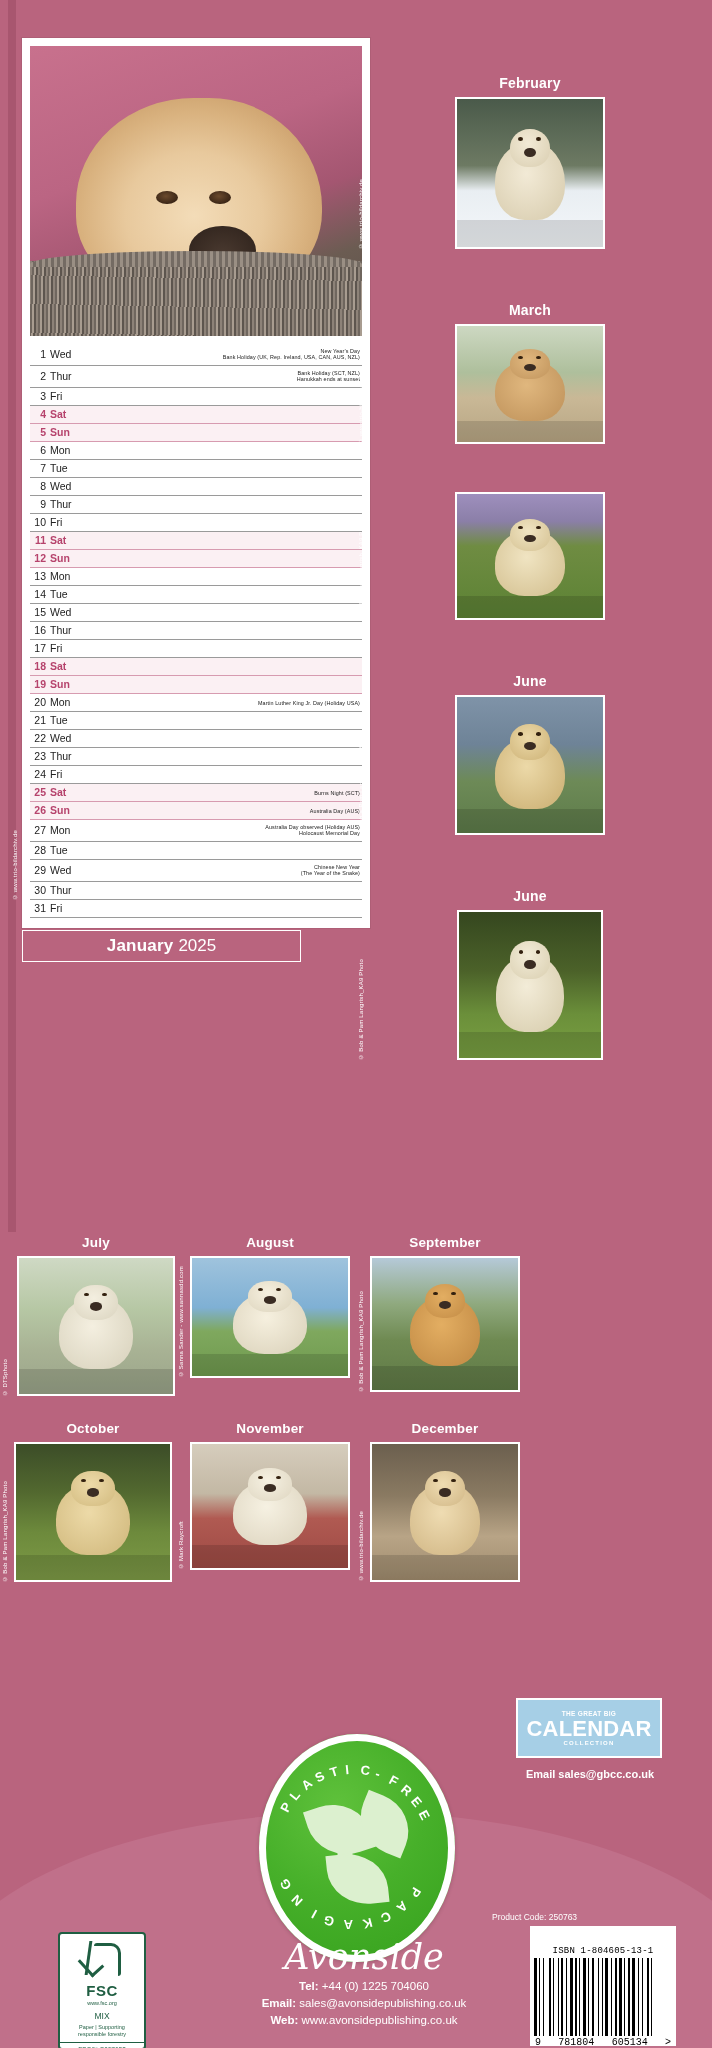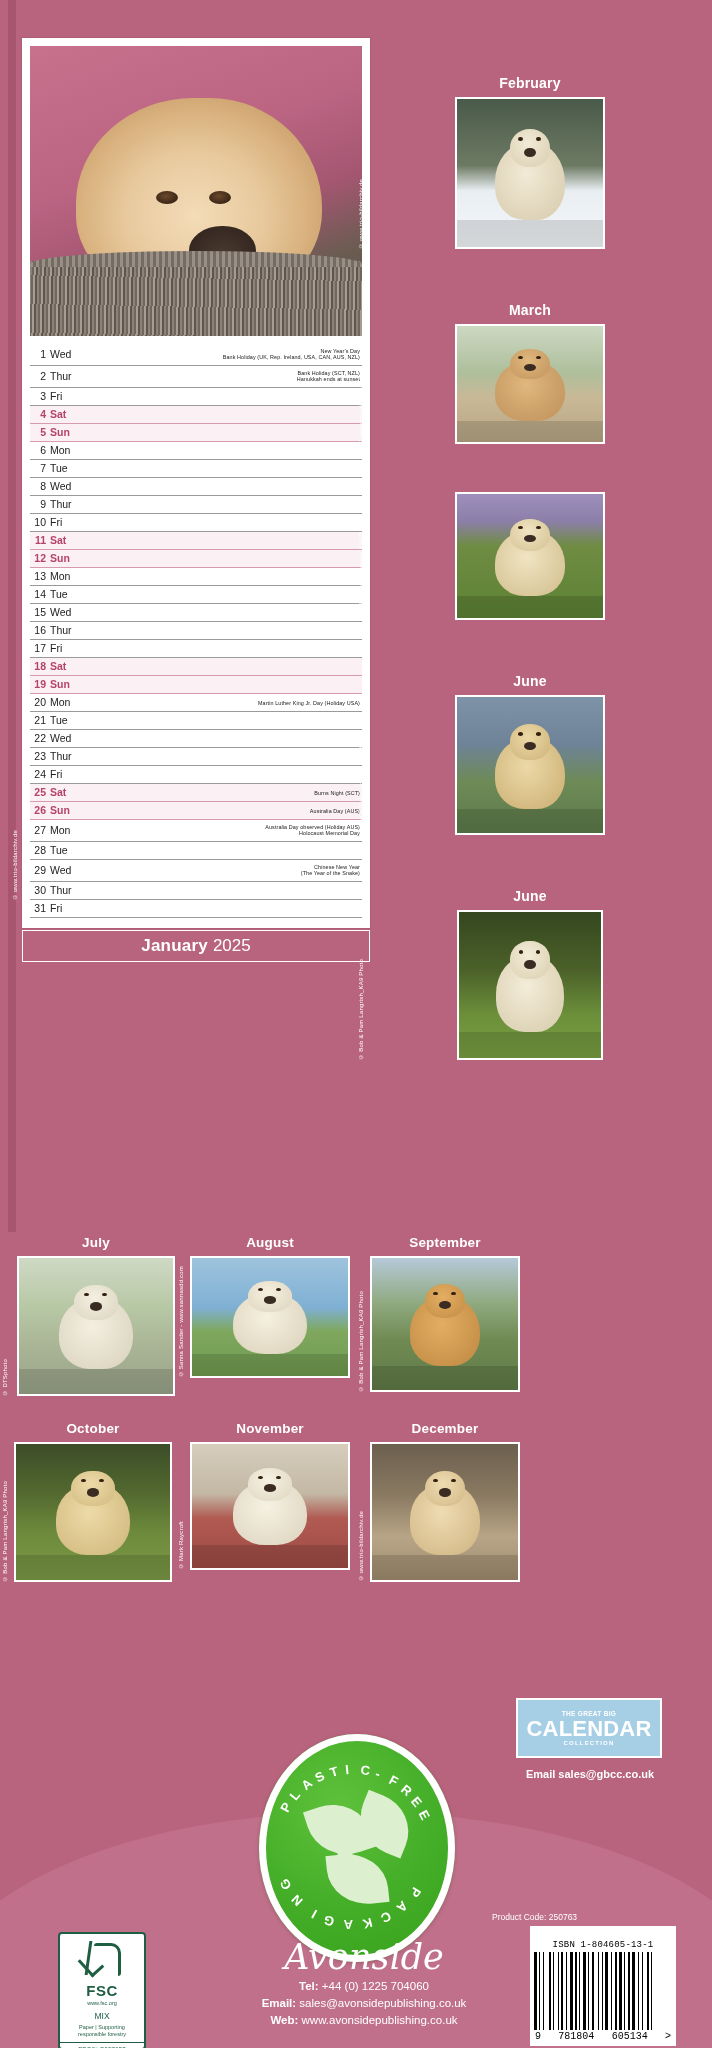--- a/index.html
+++ b/index.html
@@ -71,21 +71,21 @@
   .drow.we .dnum, .drow.we .dday { color:#b6436c; font-weight:bold; }
   .dhol {
     position:absolute; right:2px; top:50%; transform:translateY(-50%);
     text-align:right; font-size:5.4px; color:#1a1a1a; line-height:1.28;
     white-space:pre-line; letter-spacing:.1px;
   }
   .drow.tall { height:22px; }
 
   
   .month-bar {
-    position:absolute; left:22px; top:930px; width:348px; height:32px;
+    position:absolute; left:22px; top:930px; width:279px; height:32px;
     border:1px solid #ffffff; display:flex; align-items:center; justify-content:center;
     color:#fff;
   }
   .month-bar .m { font-size:17px; font-weight:bold; letter-spacing:.2px; }
   .month-bar .y { font-size:17px; font-weight:normal; margin-left:5px; }
 
   
   .rcol { position:absolute; left:370px; top:22px; width:320px; }
   .thumb-wrap { position:relative; margin-bottom:8px;margin-top:48px; }
   .thumb-title {
@@ -183,21 +183,21 @@
     position:absolute; left:500px; top:28px; width:180px; text-align:center;
     color:#fff; font-size:11px; font-weight:bold;
   }
 
   .prodcode {
     position:absolute; left:492px; top:172px; width:200px;
     color:#fff; font-size:8.5px;
   }
   .barcode {
     position:absolute; left:530px; top:186px; width:146px; height:120px;
-    background:#fff; padding:14px 4px 2px;
+    background:#fff; padding:20px 4px 2px;
   }
   .barcode .isbn {
     font-family:"Liberation Mono", monospace; font-size:9px; text-align:center;
     letter-spacing:.2px; color:#000;
   }
   .bars { position:relative; height:78px; margin-top:2px; width:100%; }
   .bars i {
     position:absolute; top:0; bottom:0; background:#000; display:block;
   }
   .barcode .digits {

